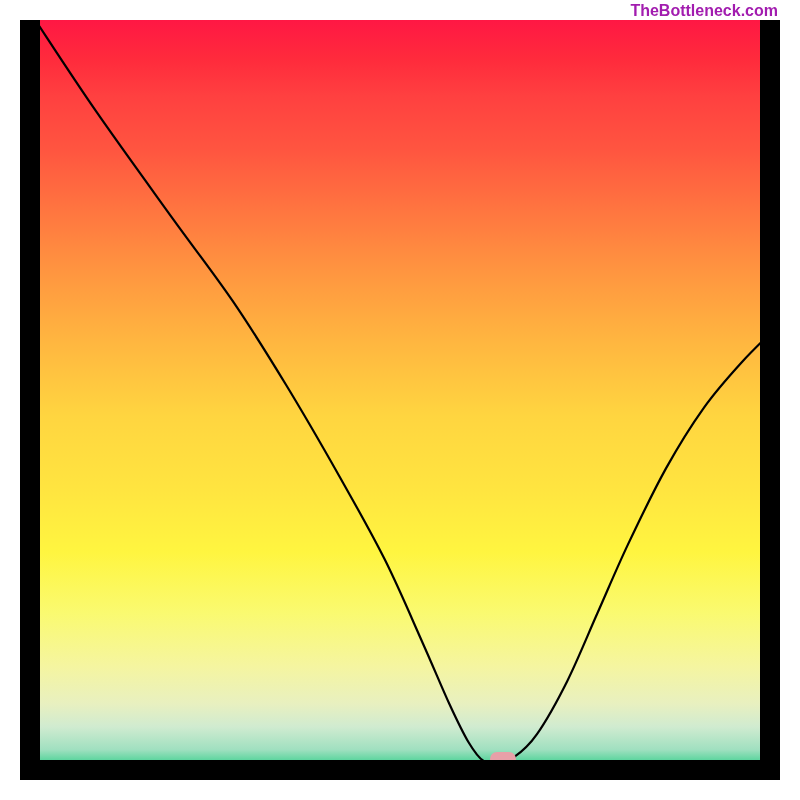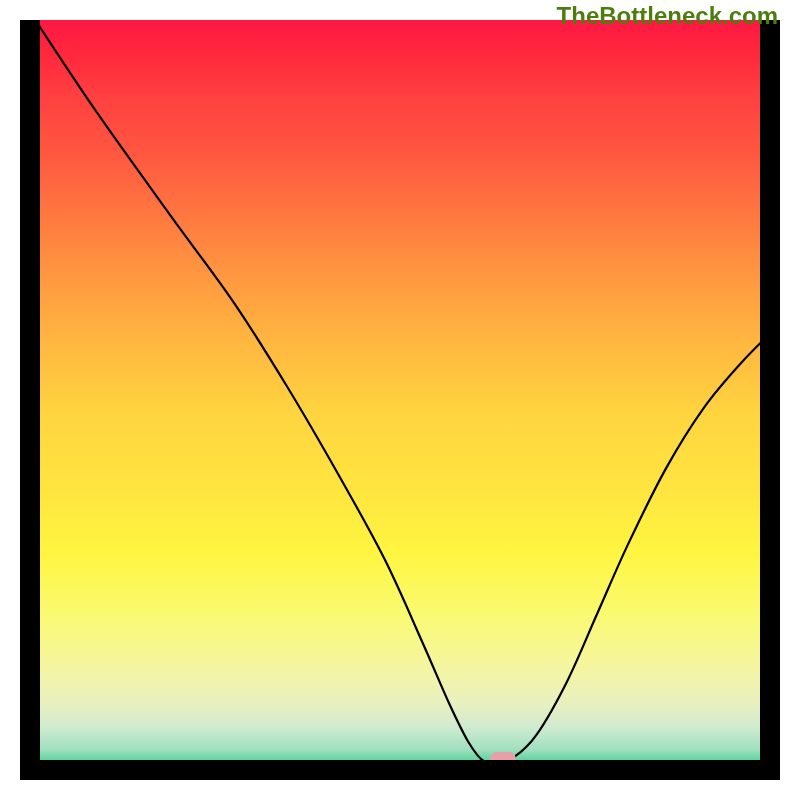--- a/index.html
+++ b/index.html
@@ -67,23 +67,23 @@
     height: 14px;
     border-radius: 7px;
     background: #e8a0a8;
     transform: translate(-50%, -50%);
   }
   .watermark {
     position: absolute;
     top: 2px;
     right: 22px;
     font-family: Arial, Helvetica, sans-serif;
-    font-size: 24px;
+    font-size: 16px;
     font-weight: bold;
-    color: #4d7c0f;
+    color: #a21caf;
   }
 </style>
 </head>
 <body>
 
 <div class="chart-container">
   <div class="plot-area"></div>
 
   <svg class="curve" viewBox="0 0 760 760" preserveAspectRatio="none">
     <path id="curve-path" fill="none" stroke="#000" stroke-width="2.2" stroke-linejoin="round" stroke-linecap="round" d="M 15.200000000000001 0 C 25.333333333333336 15.200000000000008 53.2 58.26666666666671 76 91.20000000000005 C 98.8 124.13333333333338 129.2 165.93333333333337 152 197.60000000000002 C 174.8 229.26666666666668 193.8 253.33333333333331 212.8 281.2 C 231.8 309.06666666666666 248.26666666666668 335.6666666666667 266 364.8 C 283.73333333333335 393.93333333333334 302.73333333333335 426.8666666666667 319.2 456 C 335.66666666666663 485.1333333333333 350.8666666666667 511.73333333333335 364.8 539.6 C 378.73333333333335 567.4666666666667 392.03333333333336 599.1333333333334 402.8 623.2 C 413.56666666666666 647.2666666666667 421.79999999999995 667.5333333333333 429.4 684 C 437 700.4666666666667 442.7 712.5 448.4 722 C 454.09999999999997 731.5 458.5333333333333 737.8333333333334 463.59999999999997 741 C 468.66666666666663 744.1666666666666 473.73333333333335 741.6333333333333 478.8 741 C 483.8666666666667 740.3666666666667 487.66666666666663 741.6333333333334 494 737.2 C 500.33333333333337 732.7666666666667 507.9333333333334 727.0666666666666 516.8000000000001 714.4 C 525.6666666666667 701.7333333333333 537.0666666666666 681.4666666666667 547.1999999999999 661.2 C 557.3333333333333 640.9333333333334 567.4666666666667 615.5999999999999 577.6 592.8 C 587.7333333333333 570 596.6 548.4666666666666 608 524.4 C 619.4 500.3333333333333 633.3333333333334 471.20000000000005 646 448.40000000000003 C 658.6666666666666 425.6 671.3333333333334 405.33333333333337 684 387.6 C 696.6666666666666 369.8666666666667 709.3333333333334 355.9333333333333 722 341.99999999999994 C 734.6666666666666 328.0666666666666 753.6666666666666 310.3333333333333 760 304"></path>

